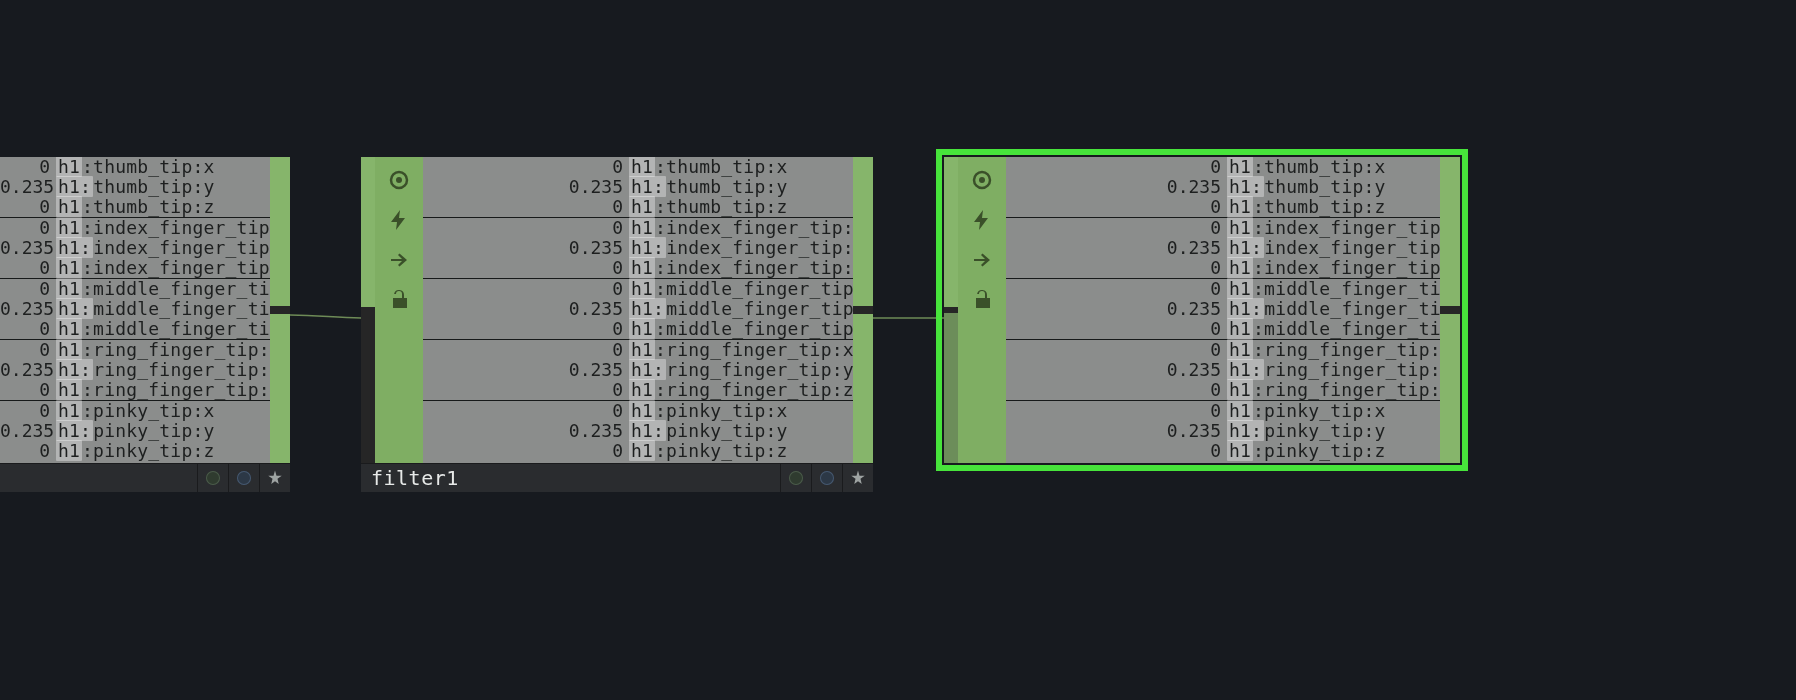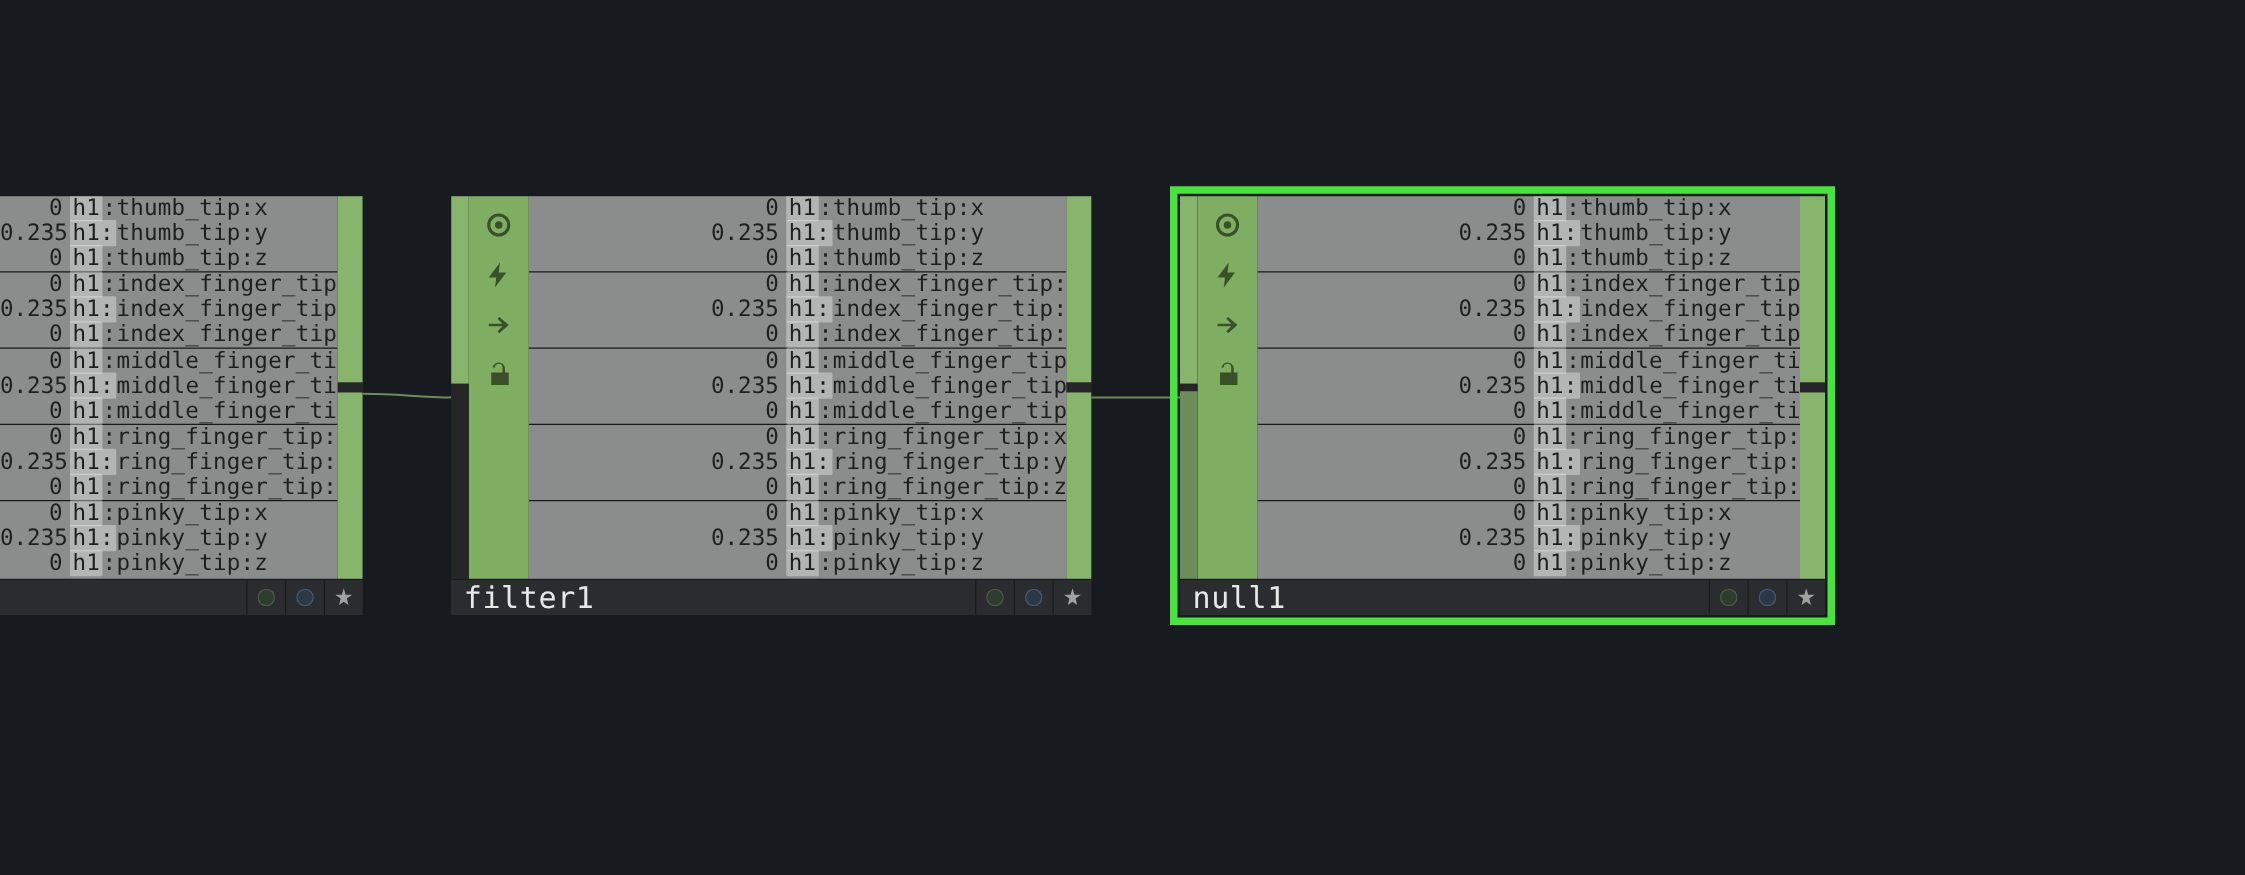--- a/index.html
+++ b/index.html
@@ -115,21 +115,21 @@
     background: #2a2c2f;
     display: flex;
     align-items: stretch;
     border-top: 1px solid #1a1b1d;
   }
   .node-footer .name {
     flex: 1 1 auto;
     padding-left: 10px;
     display: flex;
     align-items: center;
-    font-size: 24px;
+    font-size: 20px;
     color: #e7e9e8;
     letter-spacing: 0.5px;
   }
   .flag {
     width: 30px;
     display: flex;
     align-items: center;
     justify-content: center;
     border-left: 1px solid #1a1b1d;
   }
@@ -459,29 +459,15 @@
               <div class="ch-name"><span class="pfx">h1</span>:pinky_tip:z</div>
             </div>
           </div>
       </div>
       <div class="out-strip">
         <div class="seg lit"></div>
           <div class="notch"></div>
           <div class="seg lit"></div>
       </div>
     </div>
-    <div class="node-footer">
-      <div class="name">null1</div>
-      <div class="flag viewer-dot">
-          <div class="dot"></div>
-        </div>
-      <div class="flag bypass-dot">
-          <div class="dot"></div>
-        </div>
-      <div class="flag star">
-        <svg viewBox="0 0 24 24">
-            <path fill="currentColor" d="M12 2l2 7h7l-5.7 4.1L17 20l-5-3.6L7 20l1.7-6.9L3 9h7z"></path>
-          </svg>
-      </div>
-    </div>
   </div>
 
 </div>
 
 </body></html>

